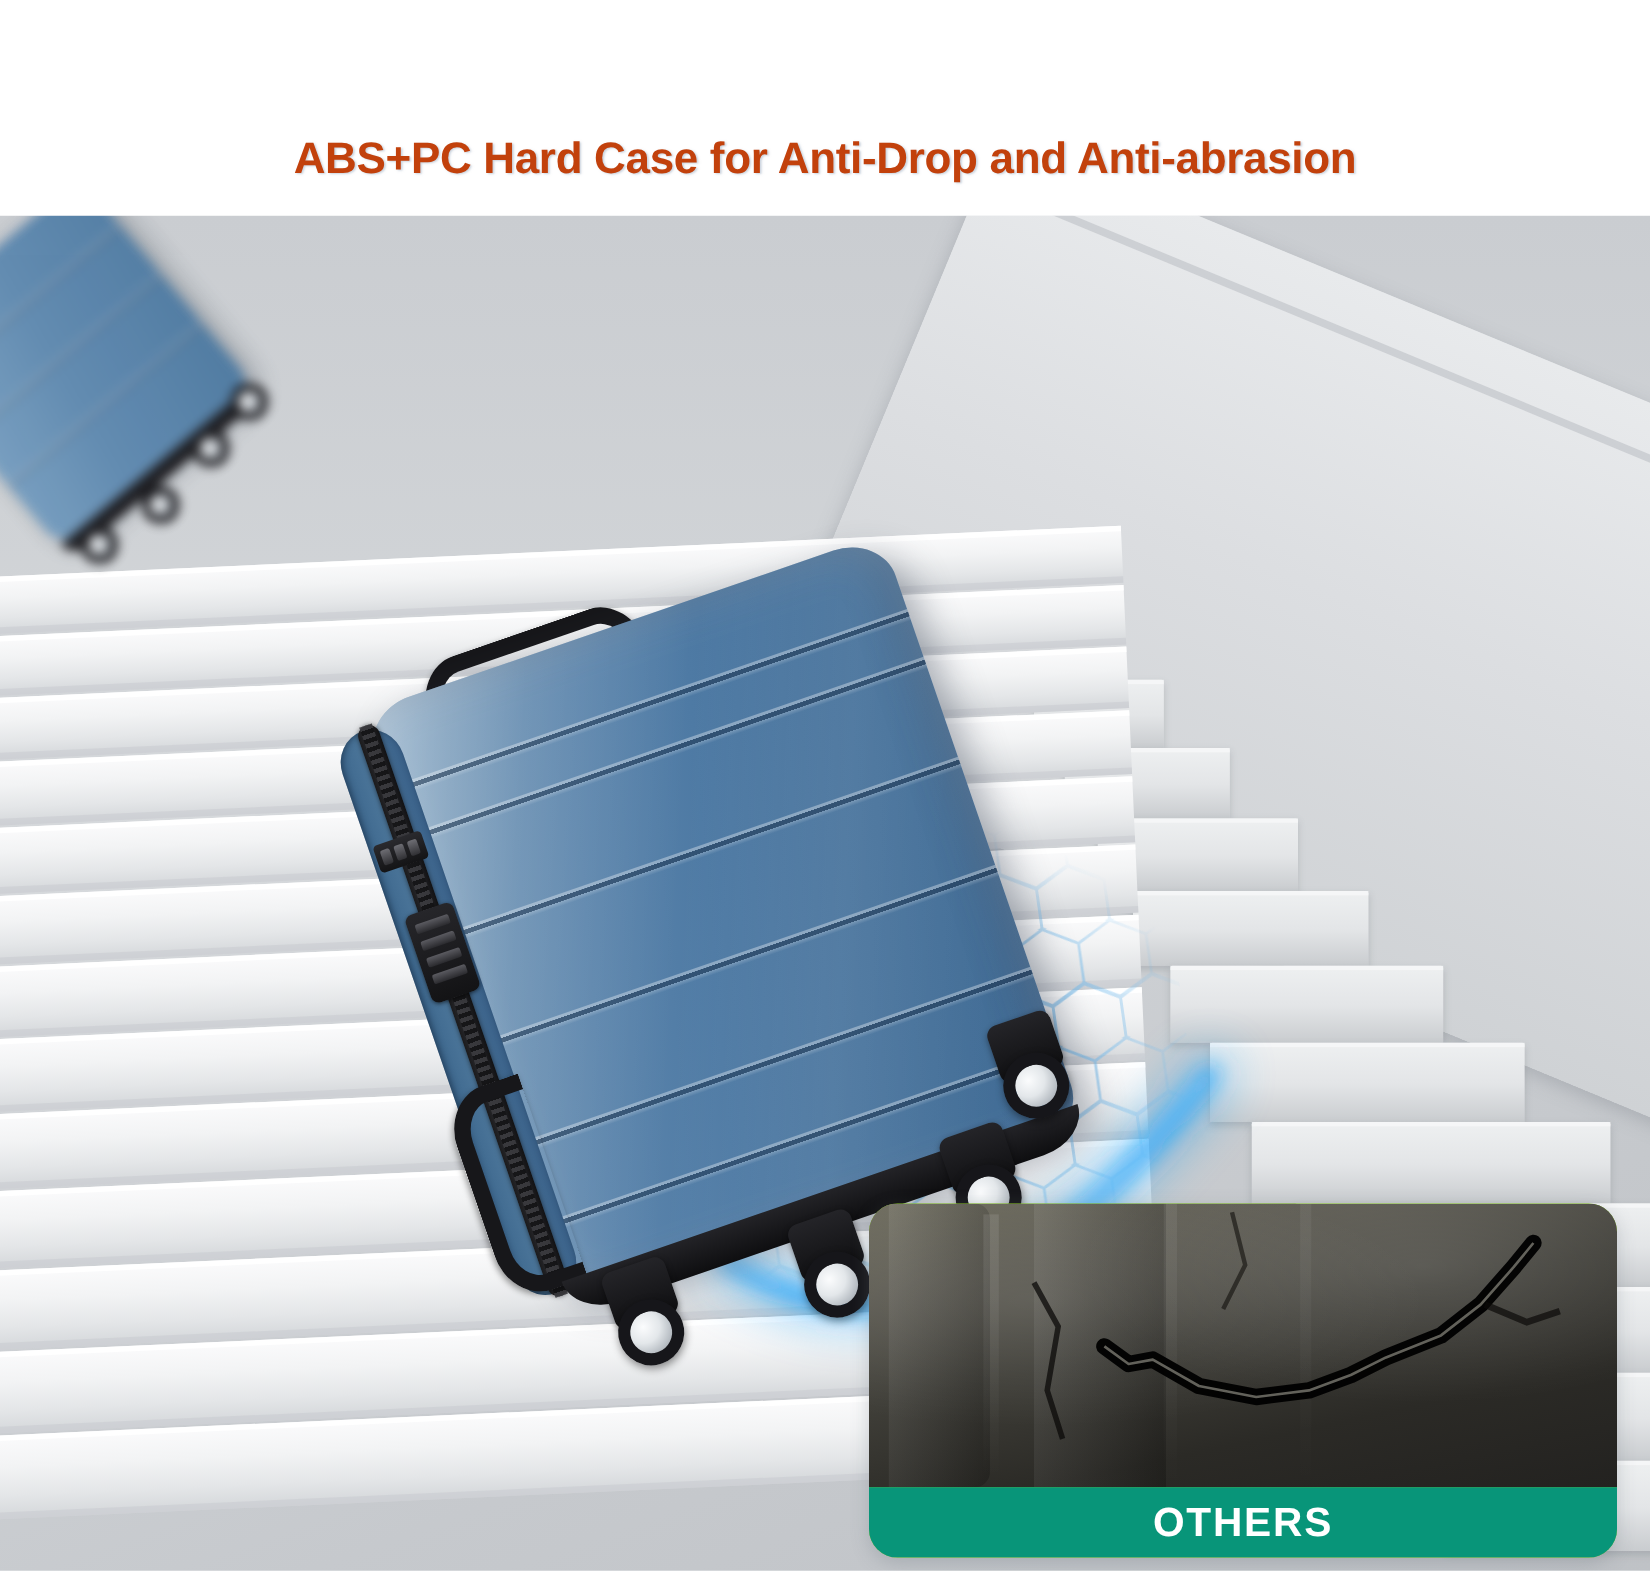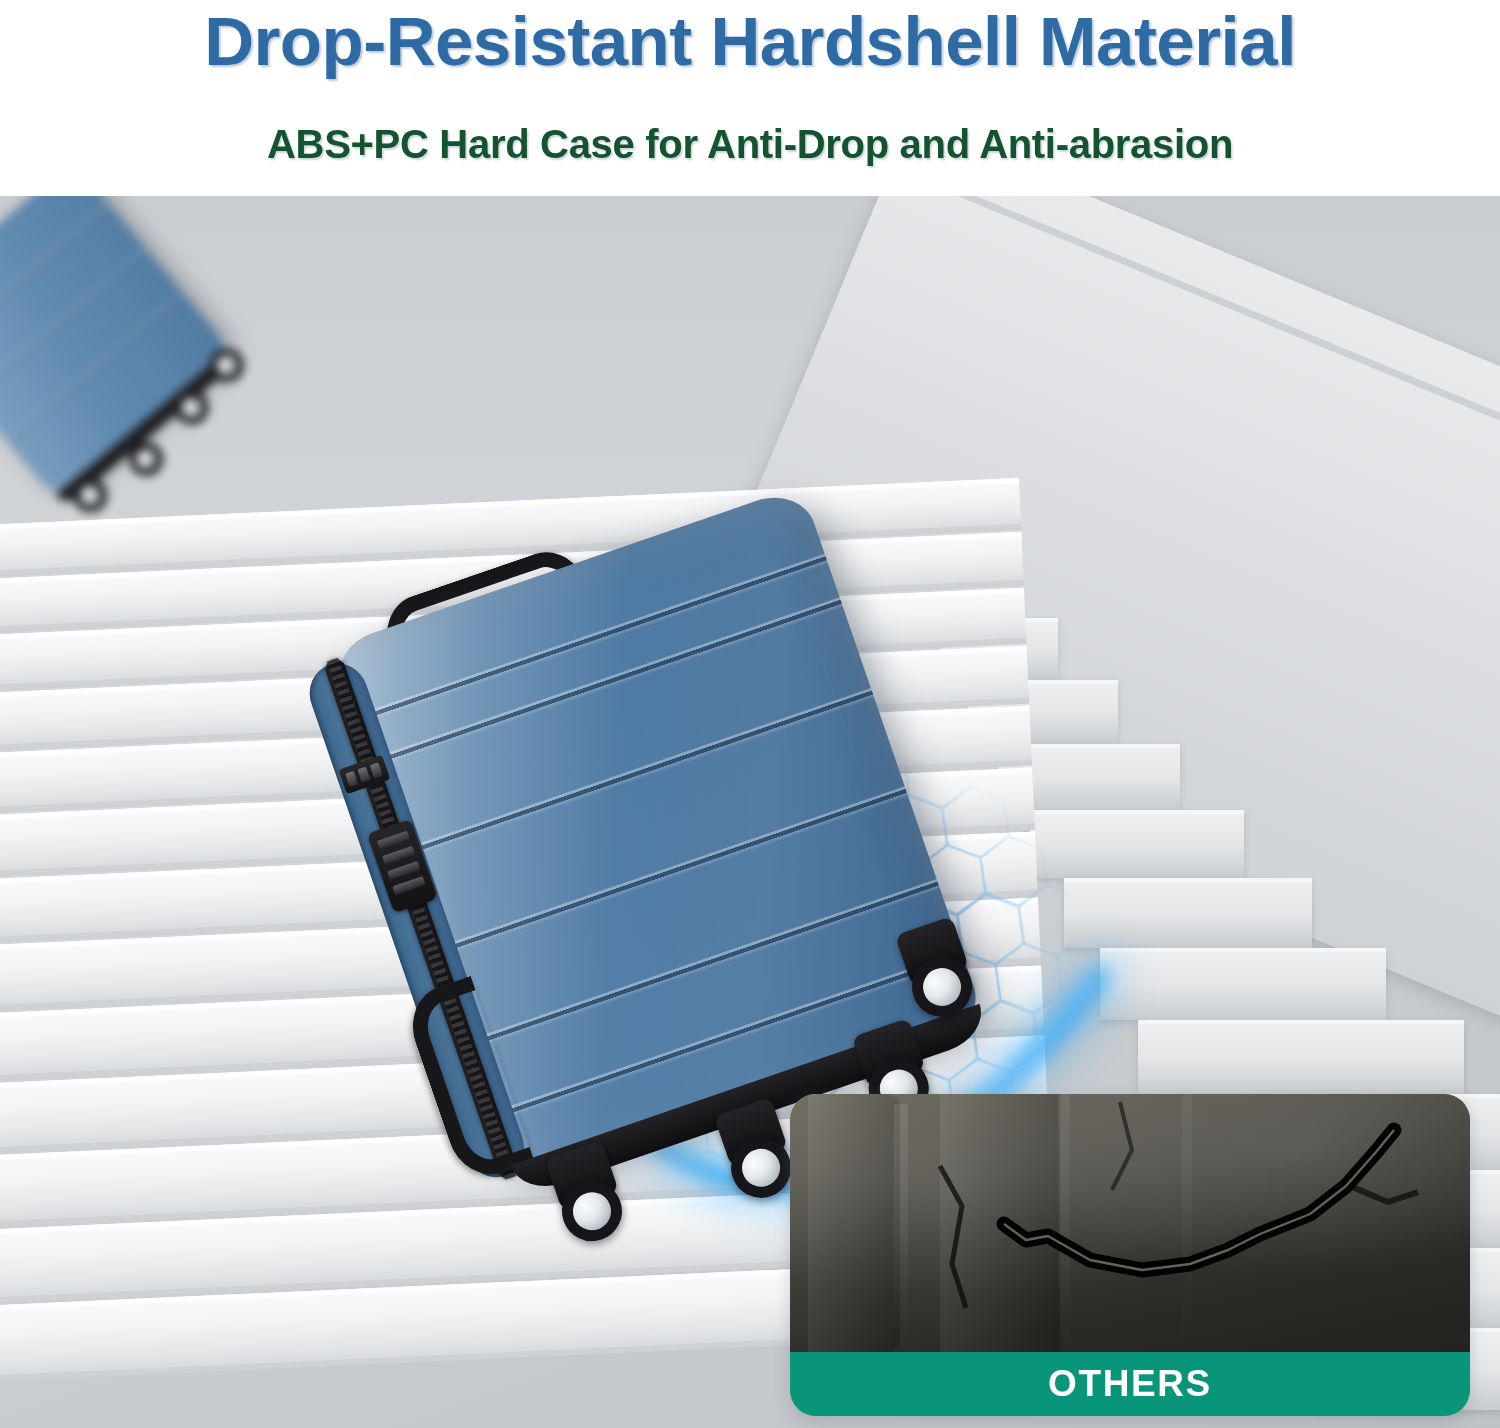--- a/index.html
+++ b/index.html
@@ -10,21 +10,21 @@
 
   
   .header { position:absolute; left:0; top:0; width:1500px; height:196px;
             background:#ffffff; z-index:40; }
   .headline { position:absolute; left:0; top:2px; width:1500px; text-align:center;
               font-size:69px; font-weight:bold; letter-spacing:-0.5px;
               color:#2E6BA4; white-space:nowrap;
               text-shadow:2px 2px 2px rgba(140,160,185,.55); }
   .subhead  { position:absolute; left:0; top:122px; width:1500px; text-align:center;
               font-size:40px; font-weight:bold; letter-spacing:-0.3px;
-              color:#14532d; white-space:nowrap;
+              color:#c2410c; white-space:nowrap;
               text-shadow:1.5px 1.5px 2px rgba(150,168,190,.5); }
 
   
   .stage { position:absolute; left:0; top:196px; width:1500px; height:1232px;
            overflow:hidden; background:#cfd2d6; }
 
   
   .wall { position:absolute; inset:0;
           background:linear-gradient(160deg,#c9ccd0 0%,#d6d9dc 35%,#c6c9cd 75%,#bfc2c6 100%); }
   .wall-upper { position:absolute; left:0; top:0; width:1500px; height:420px;
@@ -188,21 +188,20 @@
              rgba(255,255,255,.08),rgba(0,0,0,.22)); }
   .o-hl { position:absolute; background:linear-gradient(180deg,
              rgba(255,255,255,.20),rgba(255,255,255,0)); }
 </style>
 </head>
 <body>
 
 <div id="page">
 
   <div class="header">
-    <div class="headline">Drop-Resistant Hardshell Material</div>
     <div class="subhead">ABS+PC Hard Case for Anti-Drop and Anti-abrasion</div>
   </div>
 
   <div class="stage">
 
     <div class="wall"></div>
     <div class="wall-upper"></div>
 
     <div class="stringer"></div>
     <div class="stringer-edge"></div>

